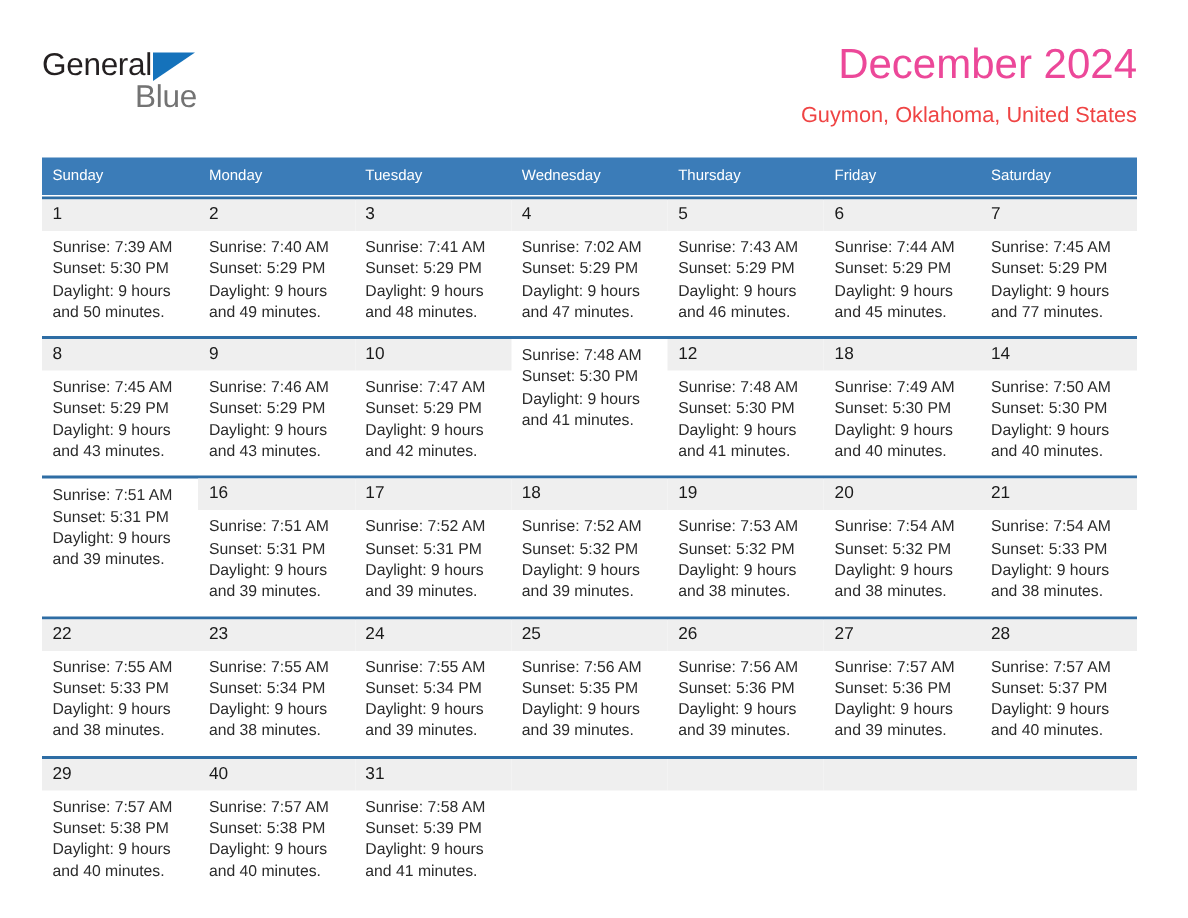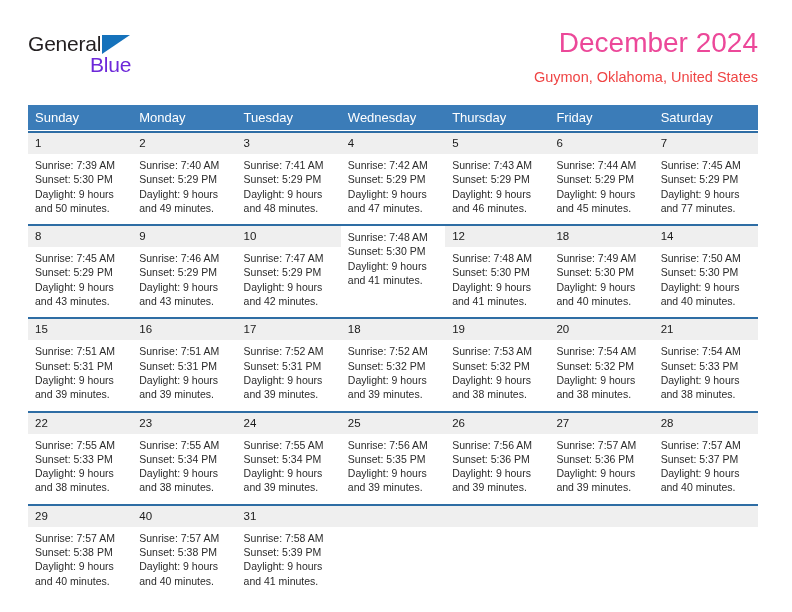--- a/index.html
+++ b/index.html
@@ -53,21 +53,21 @@
     height: 0;
     border-left: 28px solid #1572bb;
     border-bottom: 19px solid transparent;
   }
   .brand-blue {
     position: absolute;
     left: 62px;
     top: 21px;
     font-size: 21px;
     letter-spacing: -0.2px;
-    color: #6d28d9;
+    color: #737373;
     font-family: "Liberation Sans", sans-serif;
   }
 
   .title-block {
     position: absolute;
     right: 0;
     top: 0;
     text-align: right;
   }
   .month-title {
@@ -95,21 +95,21 @@
   .weekday-row {
     display: flex;
     width: 100%;
     background: #3b7cb8;
   }
   .weekday-cell {
     flex: 1 1 0;
     box-sizing: border-box;
     padding: 5px 0 5px 7px;
     color: #ffffff;
-    font-size: 13px;
+    font-size: 10px;
     line-height: 15px;
     white-space: nowrap;
     overflow: hidden;
   }
 
   .week-row {
     display: flex;
     width: 100%;
     border-top: 2px solid #2e6da4;
     margin-top: 9px;
@@ -200,21 +200,21 @@
             <div class="day-body">
               <div>Sunrise: 7:41 AM</div>
               <div>Sunset: 5:29 PM</div>
               <div>Daylight: 9 hours</div>
               <div>and 48 minutes.</div>
             </div>
           </div>
           <div class="day-cell">
             <div class="day-number">4</div>
             <div class="day-body">
-              <div>Sunrise: 7:42 AM</div>
+              <div>Sunrise: 7:02 AM</div>
               <div>Sunset: 5:29 PM</div>
               <div>Daylight: 9 hours</div>
               <div>and 47 minutes.</div>
             </div>
           </div>
           <div class="day-cell">
             <div class="day-number">5</div>
             <div class="day-body">
               <div>Sunrise: 7:43 AM</div>
               <div>Sunset: 5:29 PM</div>
@@ -300,21 +300,20 @@
             <div class="day-body">
               <div>Sunrise: 7:50 AM</div>
               <div>Sunset: 5:30 PM</div>
               <div>Daylight: 9 hours</div>
               <div>and 40 minutes.</div>
             </div>
           </div>
         </div>
         <div class="week-row">
           <div class="day-cell">
-            <div class="day-number">15</div>
             <div class="day-body">
               <div>Sunrise: 7:51 AM</div>
               <div>Sunset: 5:31 PM</div>
               <div>Daylight: 9 hours</div>
               <div>and 39 minutes.</div>
             </div>
           </div>
           <div class="day-cell">
             <div class="day-number">16</div>
             <div class="day-body">

